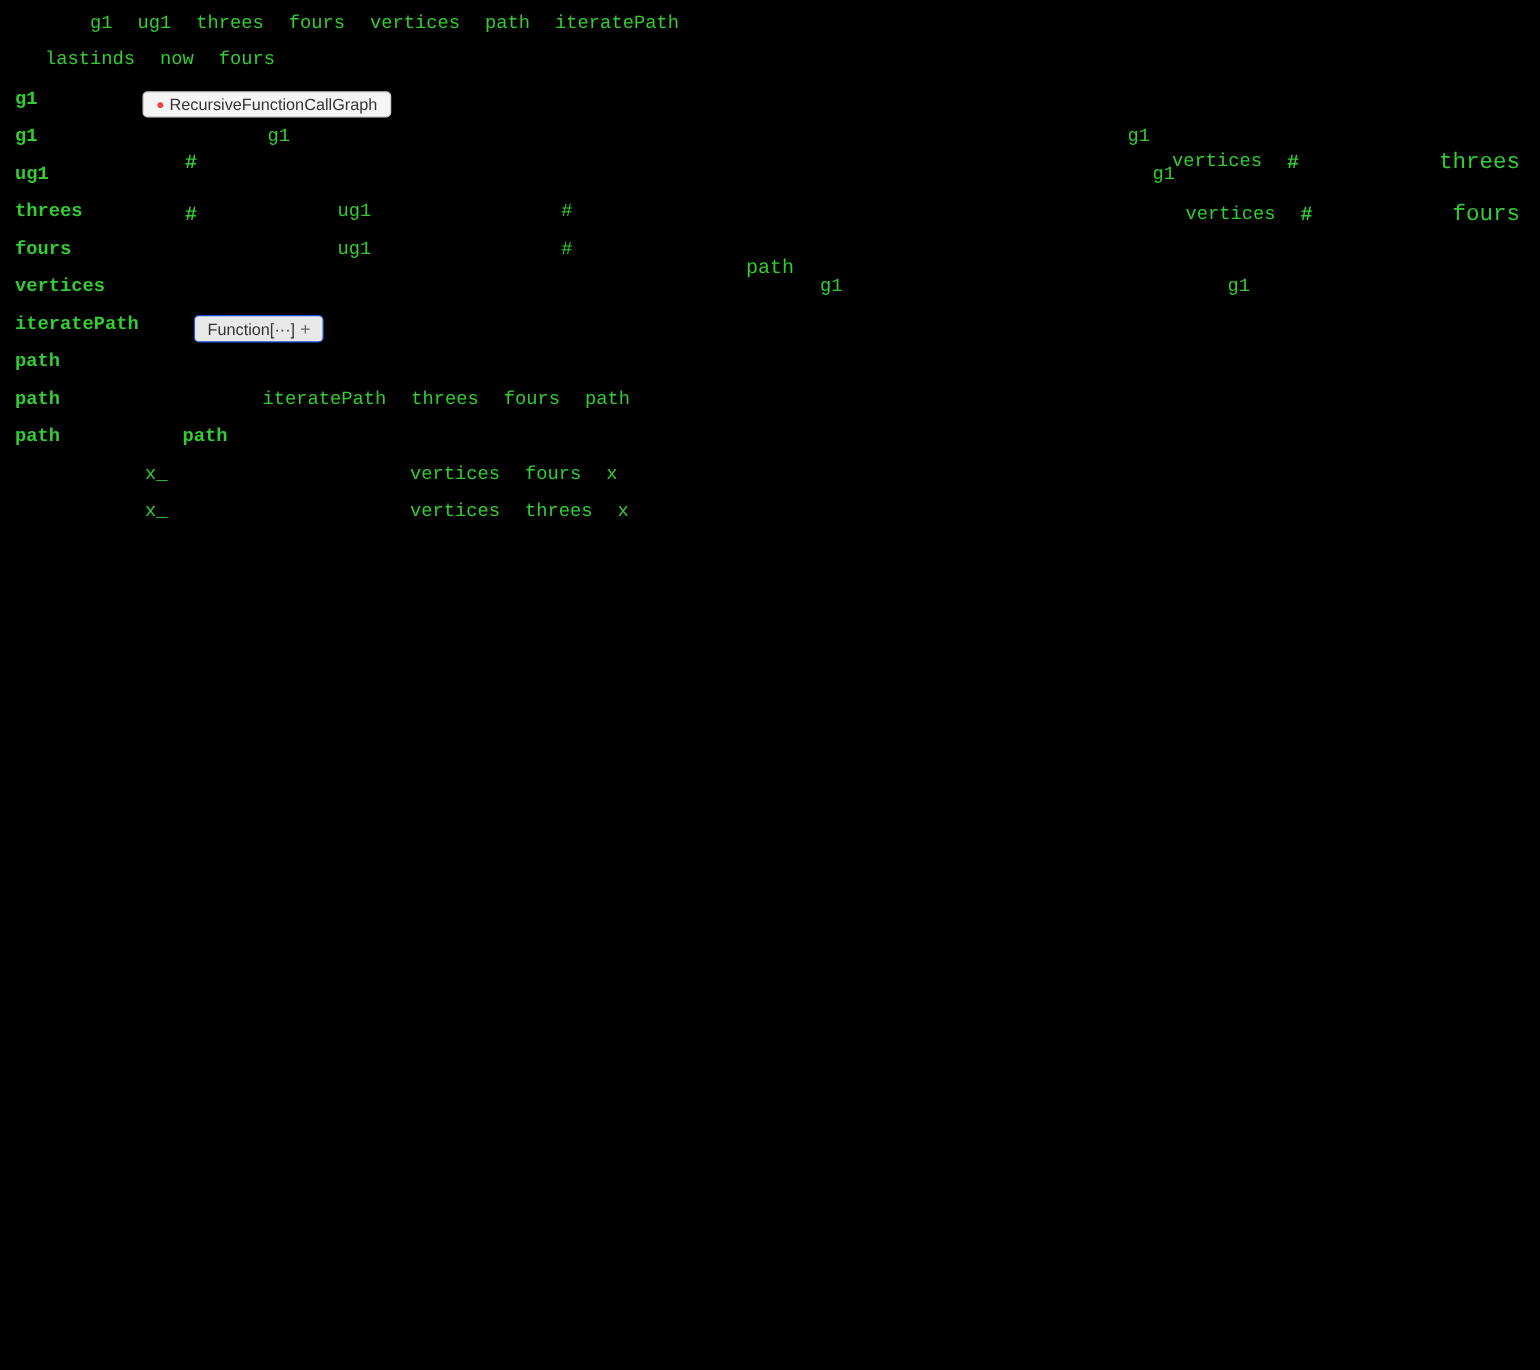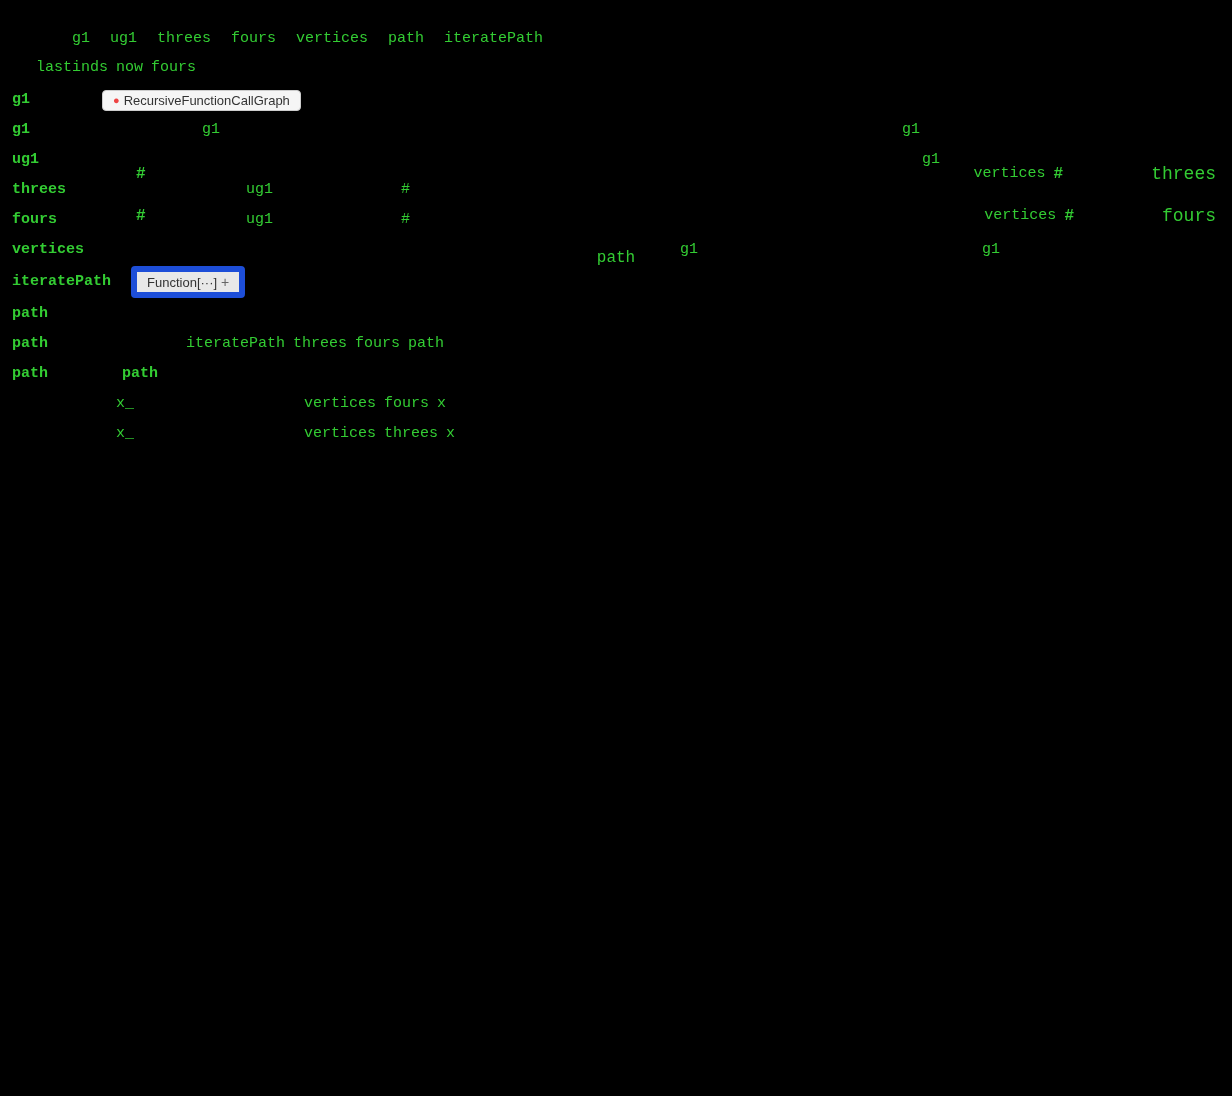--- a/index.html
+++ b/index.html
@@ -7,28 +7,29 @@
       background: #000;
       color: #3a3;
       font-family: 'Courier New', monospace;
       font-size: 15px;
       width: 1232px;
       height: 1096px;
       overflow: hidden;
       position: relative;
     }
     .main-container {
-      padding: 24px 12px;
+      padding: 4px 12px;
       position: relative;
     }
     .row {
       display: flex;
-      align-items: center;
+      align-items: flex-end;
       min-height: 28px;
       line-height: 28px;
+      gap: 12px;
     }
     .label {
       color: #3c3;
       font-weight: bold;
       white-space: nowrap;
     }
     .token {
       color: #3c3;
       margin: 0 4px;
       white-space: nowrap;
@@ -59,21 +60,21 @@
       white-space: nowrap;
     }
     .widget-btn .icon-red {
       color: #e44;
       font-size: 11px;
       font-weight: bold;
     }
     .widget-btn2 {
       background: #e8e8e8;
       color: #333;
-      border: 6px solid #1d4ed8;
+      border: 1px solid #1d4ed8;
       border-radius: 4px;
       padding: 2px 10px;
       font-size: 13px;
       cursor: pointer;
       display: inline-flex;
       align-items: center;
       gap: 4px;
       white-space: nowrap;
     }
     .plus-icon {

